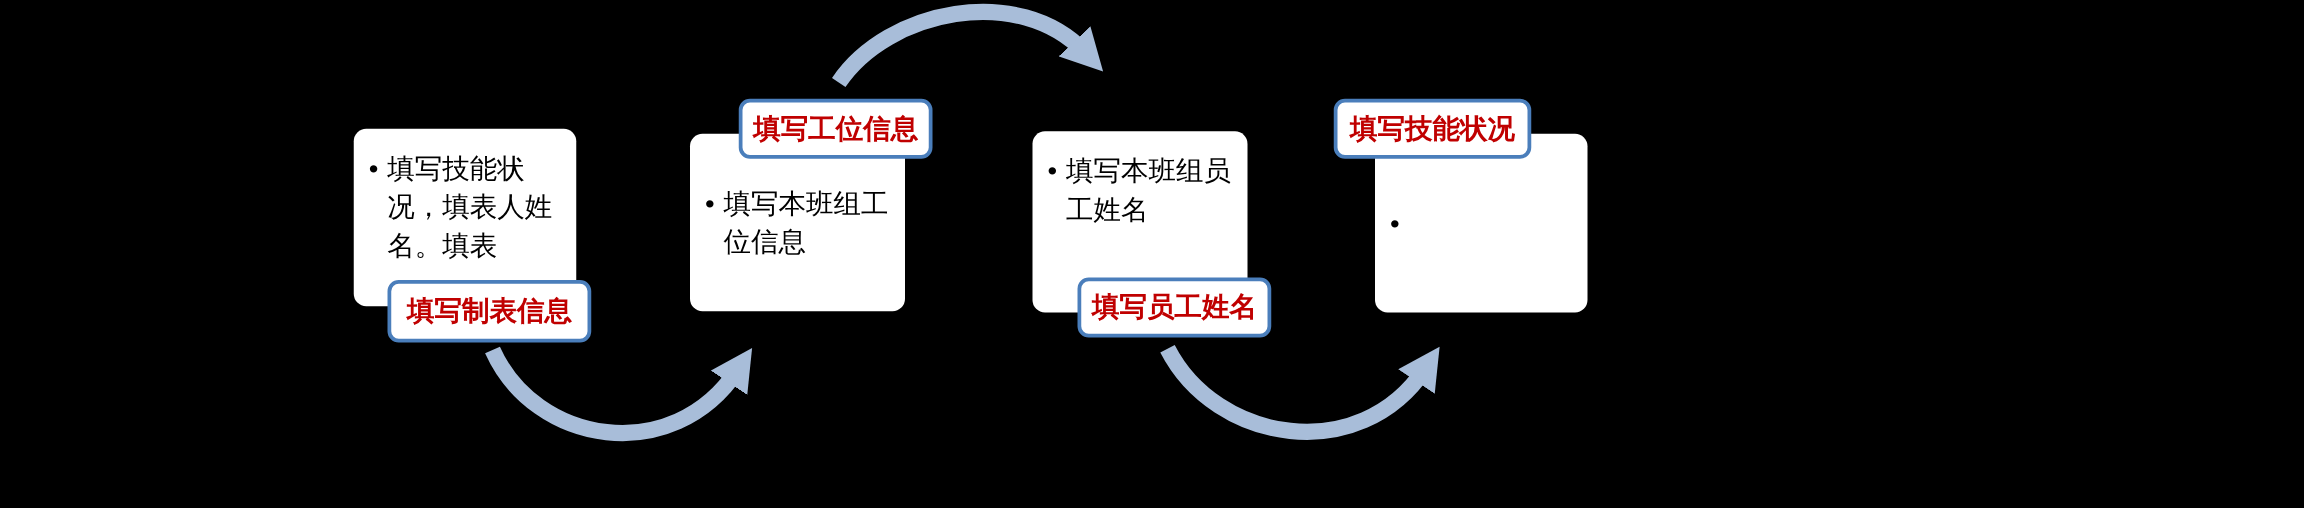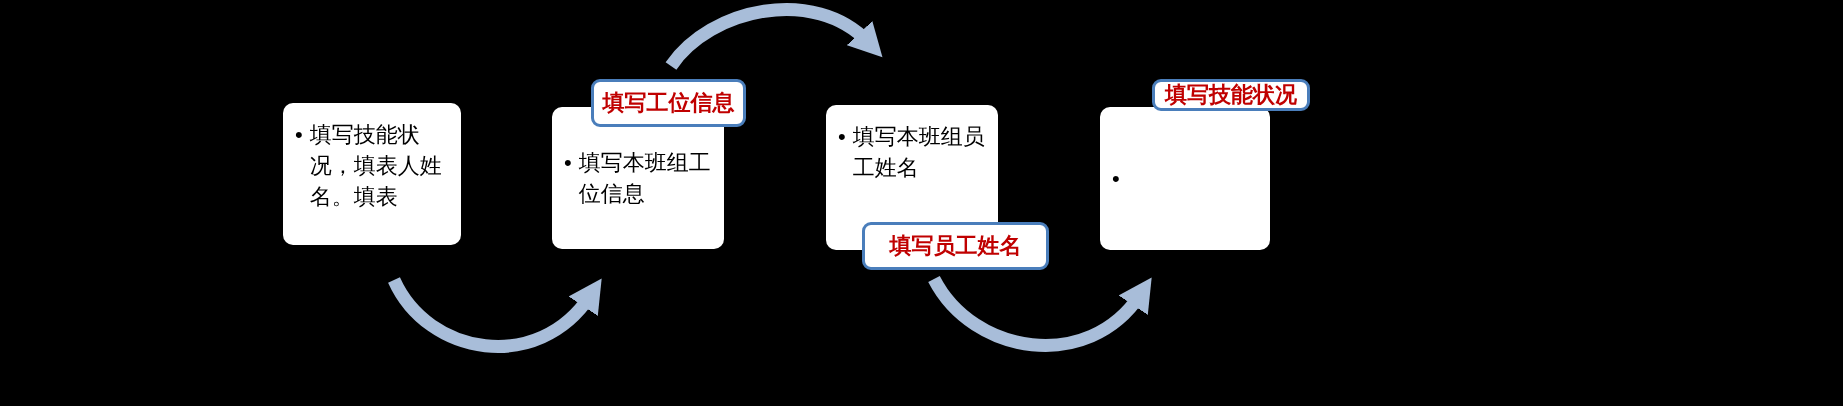--- a/index.html
+++ b/index.html
@@ -43,22 +43,22 @@
     white-space:nowrap;
   }
   .arrow{position:absolute;z-index:1;}
   
   #card-1{left:283px;top:103px;width:178px;height:142px;}
   #card-2{left:552px;top:107px;width:172px;height:142px;}
   #card-3{left:826px;top:105px;width:172px;height:145px;}
   #card-4{left:1100px;top:107px;width:170px;height:143px;}
   #callout-1{left:310px;top:224px;width:163px;height:50px;}
   #callout-2{left:591px;top:79px;width:155px;height:48px;}
-  #callout-3{left:862px;top:222px;width:187px;height:48px;}
-  #callout-4{left:1152px;top:79px;width:158px;height:32px;}
+  #callout-3{left:862px;top:222px;width:155px;height:48px;}
+  #callout-4{left:1067px;top:79px;width:158px;height:48px;}
   #arrow-top-1{left:665px;top:0px;}
   #arrow-bottom-1{left:388px;top:266px;}
   #arrow-bottom-2{left:928px;top:263px;}
 </style>
 </head>
 <body>
 
 <div class="stage">
 
   <div class="card align-top" id="card-1">
@@ -81,20 +81,21 @@
       <span class="card-text">填写本班组员工姓名</span>
     </div>
   </div>
 
   <div class="card" id="card-4">
     <div class="card-inner">
       <span class="bullet">•</span>
     </div>
   </div>
 
+  <div class="callout" id="callout-1">填写制表信息</div>
   <div class="callout" id="callout-2">填写工位信息</div>
   <div class="callout" id="callout-3">填写员工姓名</div>
   <div class="callout" id="callout-4">填写技能状况</div>
 
   <svg class="arrow" id="arrow-top-1" width="230" height="78" viewBox="0 0 230 78">
     <defs>
       <marker id="m1" viewBox="0 0 10 10" refX="3.5" refY="5" markerWidth="2.7" markerHeight="2.7" orient="auto">
         <path d="M0,0 L9.5,5 L0,10 z" fill="#a8bdd9"></path>
       </marker>
     </defs>

